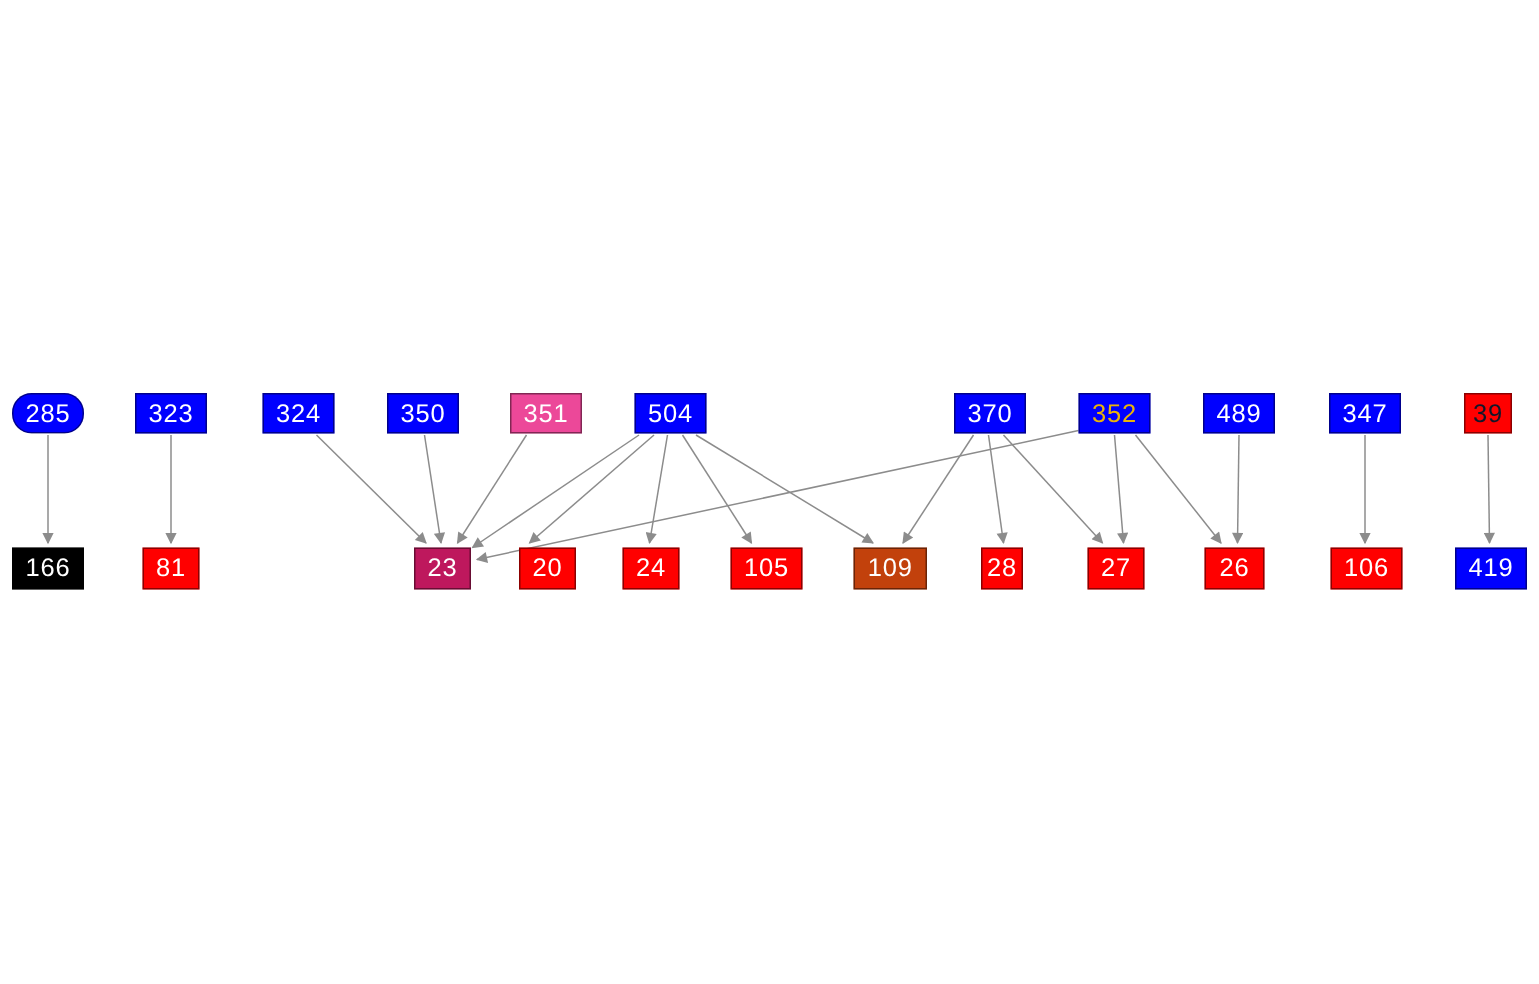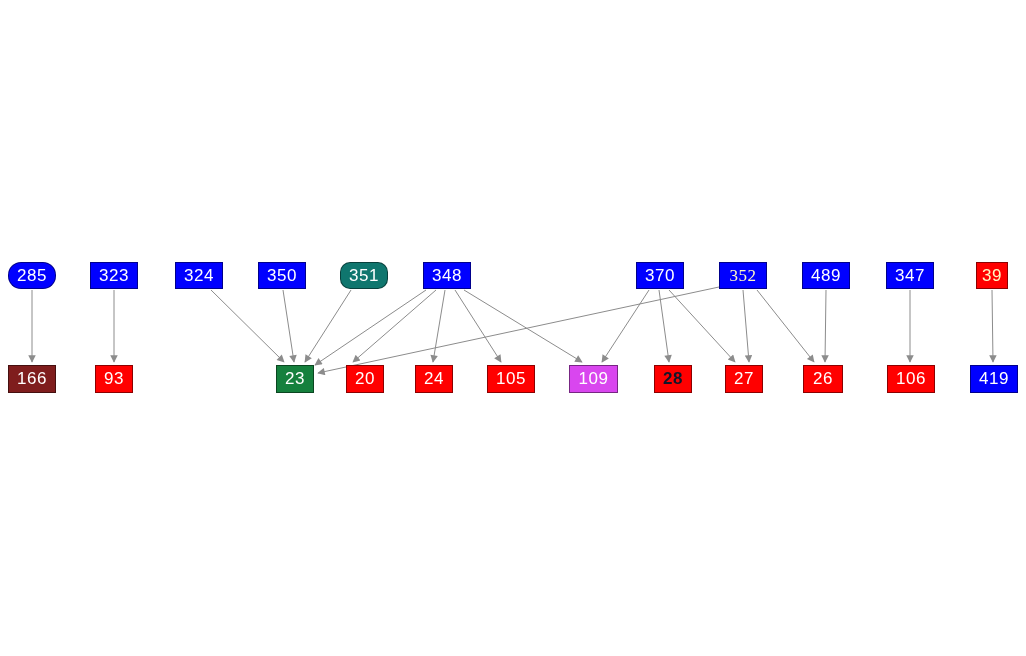--- a/index.html
+++ b/index.html
@@ -70,33 +70,33 @@
       <line x1="757" y1="290" x2="814" y2="362" class="edge-line" stroke="#8c8c8c" marker-end="url(#arrowhead)"></line>
       <line x1="826" y1="290" x2="825" y2="362" class="edge-line" stroke="#8c8c8c" marker-end="url(#arrowhead)"></line>
       <line x1="910" y1="290" x2="910" y2="362" class="edge-line" stroke="#8c8c8c" marker-end="url(#arrowhead)"></line>
       <line x1="992" y1="290" x2="993" y2="362" class="edge-line" stroke="#8c8c8c" marker-end="url(#arrowhead)"></line>
     </svg>
   <div id="nodes-layer">
       <div class="graph-node blue" style="left: 8px; top: 262px; width: 48px; height: 27px; background: rgb(0, 0, 255); color: rgb(255, 255, 255); border-radius: 13px;">285</div>
       <div class="graph-node blue" style="left: 90px; top: 262px; width: 48px; height: 27px; background: rgb(0, 0, 255); color: rgb(255, 255, 255);">323</div>
       <div class="graph-node blue" style="left: 175px; top: 262px; width: 48px; height: 27px; background: rgb(0, 0, 255); color: rgb(255, 255, 255);">324</div>
       <div class="graph-node blue" style="left: 258px; top: 262px; width: 48px; height: 27px; background: rgb(0, 0, 255); color: rgb(255, 255, 255);">350</div>
-      <div class="graph-node blue" style="left: 340px; top: 262px; width: 48px; height: 27px; background: #0f766e; color: rgb(255, 255, 255); border-radius: 10px;">351</div>
-      <div class="graph-node blue" style="left: 423px; top: 262px; width: 48px; height: 27px; background: rgb(0, 0, 255); color: rgb(255, 255, 255);">348</div>
+      <div class="graph-node blue" style="left: 340px; top: 262px; width: 48px; height: 27px; background: #ec4899; color: rgb(255, 255, 255);">351</div>
+      <div class="graph-node blue" style="left: 423px; top: 262px; width: 48px; height: 27px; background: rgb(0, 0, 255); color: rgb(255, 255, 255);">504</div>
       <div class="graph-node blue" style="left: 636px; top: 262px; width: 48px; height: 27px; background: rgb(0, 0, 255); color: #ffffff;">370</div>
-      <div class="graph-node blue" style="left: 719px; top: 262px; width: 48px; height: 27px; background: rgb(0, 0, 255); color: #fef9c3; font-family: Liberation Serif, serif;">352</div>
+      <div class="graph-node blue" style="left: 719px; top: 262px; width: 48px; height: 27px; background: rgb(0, 0, 255); color: #eab308;">352</div>
       <div class="graph-node blue" style="left: 802px; top: 262px; width: 48px; height: 27px; background: rgb(0, 0, 255); color: rgb(255, 255, 255);">489</div>
       <div class="graph-node blue" style="left: 886px; top: 262px; width: 48px; height: 27px; background: rgb(0, 0, 255); color: rgb(255, 255, 255);">347</div>
-      <div class="graph-node red" style="left: 976px; top: 262px; width: 32px; height: 27px; background: rgb(255, 0, 0); color: #fef9c3;">39</div>
-      <div class="graph-node red" style="left: 8px; top: 365px; width: 48px; height: 28px; background: #7f1d1d; color: rgb(255, 255, 255);">166</div>
-      <div class="graph-node red" style="left: 95px; top: 365px; width: 38px; height: 28px; background: rgb(255, 0, 0); color: rgb(255, 255, 255);">93</div>
-      <div class="graph-node red" style="left: 276px; top: 365px; width: 38px; height: 28px; background: #15803d; color: rgb(255, 255, 255);">23</div>
+      <div class="graph-node red" style="left: 976px; top: 262px; width: 32px; height: 27px; background: rgb(255, 0, 0); color: #0f172a;">39</div>
+      <div class="graph-node red" style="left: 8px; top: 365px; width: 48px; height: 28px; background: #000000; color: rgb(255, 255, 255);">166</div>
+      <div class="graph-node red" style="left: 95px; top: 365px; width: 38px; height: 28px; background: rgb(255, 0, 0); color: rgb(255, 255, 255);">81</div>
+      <div class="graph-node red" style="left: 276px; top: 365px; width: 38px; height: 28px; background: #be185d; color: rgb(255, 255, 255);">23</div>
       <div class="graph-node red" style="left: 346px; top: 365px; width: 38px; height: 28px; background: rgb(255, 0, 0); color: rgb(255, 255, 255);">20</div>
       <div class="graph-node red" style="left: 415px; top: 365px; width: 38px; height: 28px; background: rgb(255, 0, 0); color: rgb(255, 255, 255); text-align: center;">24</div>
       <div class="graph-node red" style="left: 487px; top: 365px; width: 48px; height: 28px; background: rgb(255, 0, 0); color: rgb(255, 255, 255);">105</div>
-      <div class="graph-node red" style="left: 569px; top: 365px; width: 49px; height: 28px; background: #d946ef; color: rgb(255, 255, 255);">109</div>
-      <div class="graph-node red" style="left: 654px; top: 365px; width: 38px; height: 28px; background: rgb(255, 0, 0); color: #0f172a; font-weight: bold;">28</div>
+      <div class="graph-node red" style="left: 569px; top: 365px; width: 49px; height: 28px; background: #c2410c; color: rgb(255, 255, 255);">109</div>
+      <div class="graph-node red" style="left: 654px; top: 365px; width: 28px; height: 28px; background: rgb(255, 0, 0); color: #ffffff;">28</div>
       <div class="graph-node red" style="left: 725px; top: 365px; width: 38px; height: 28px; background: rgb(255, 0, 0); color: rgb(255, 255, 255);">27</div>
       <div class="graph-node red" style="left: 803px; top: 365px; width: 40px; height: 28px; background: rgb(255, 0, 0); color: rgb(255, 255, 255);">26</div>
       <div class="graph-node red" style="left: 887px; top: 365px; width: 48px; height: 28px; background: rgb(255, 0, 0); color: rgb(255, 255, 255);">106</div>
       <div class="graph-node blue" style="left: 970px; top: 365px; width: 48px; height: 28px; background: rgb(0, 0, 255); color: rgb(255, 255, 255);">419</div>
     </div>
 </div>
 
 </body></html>

